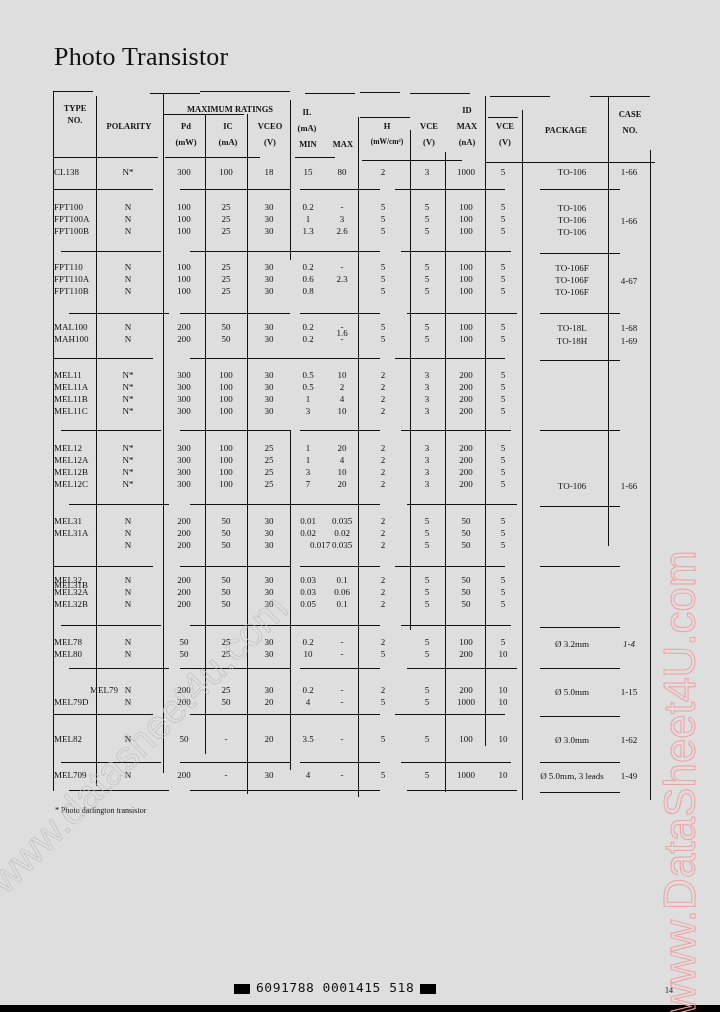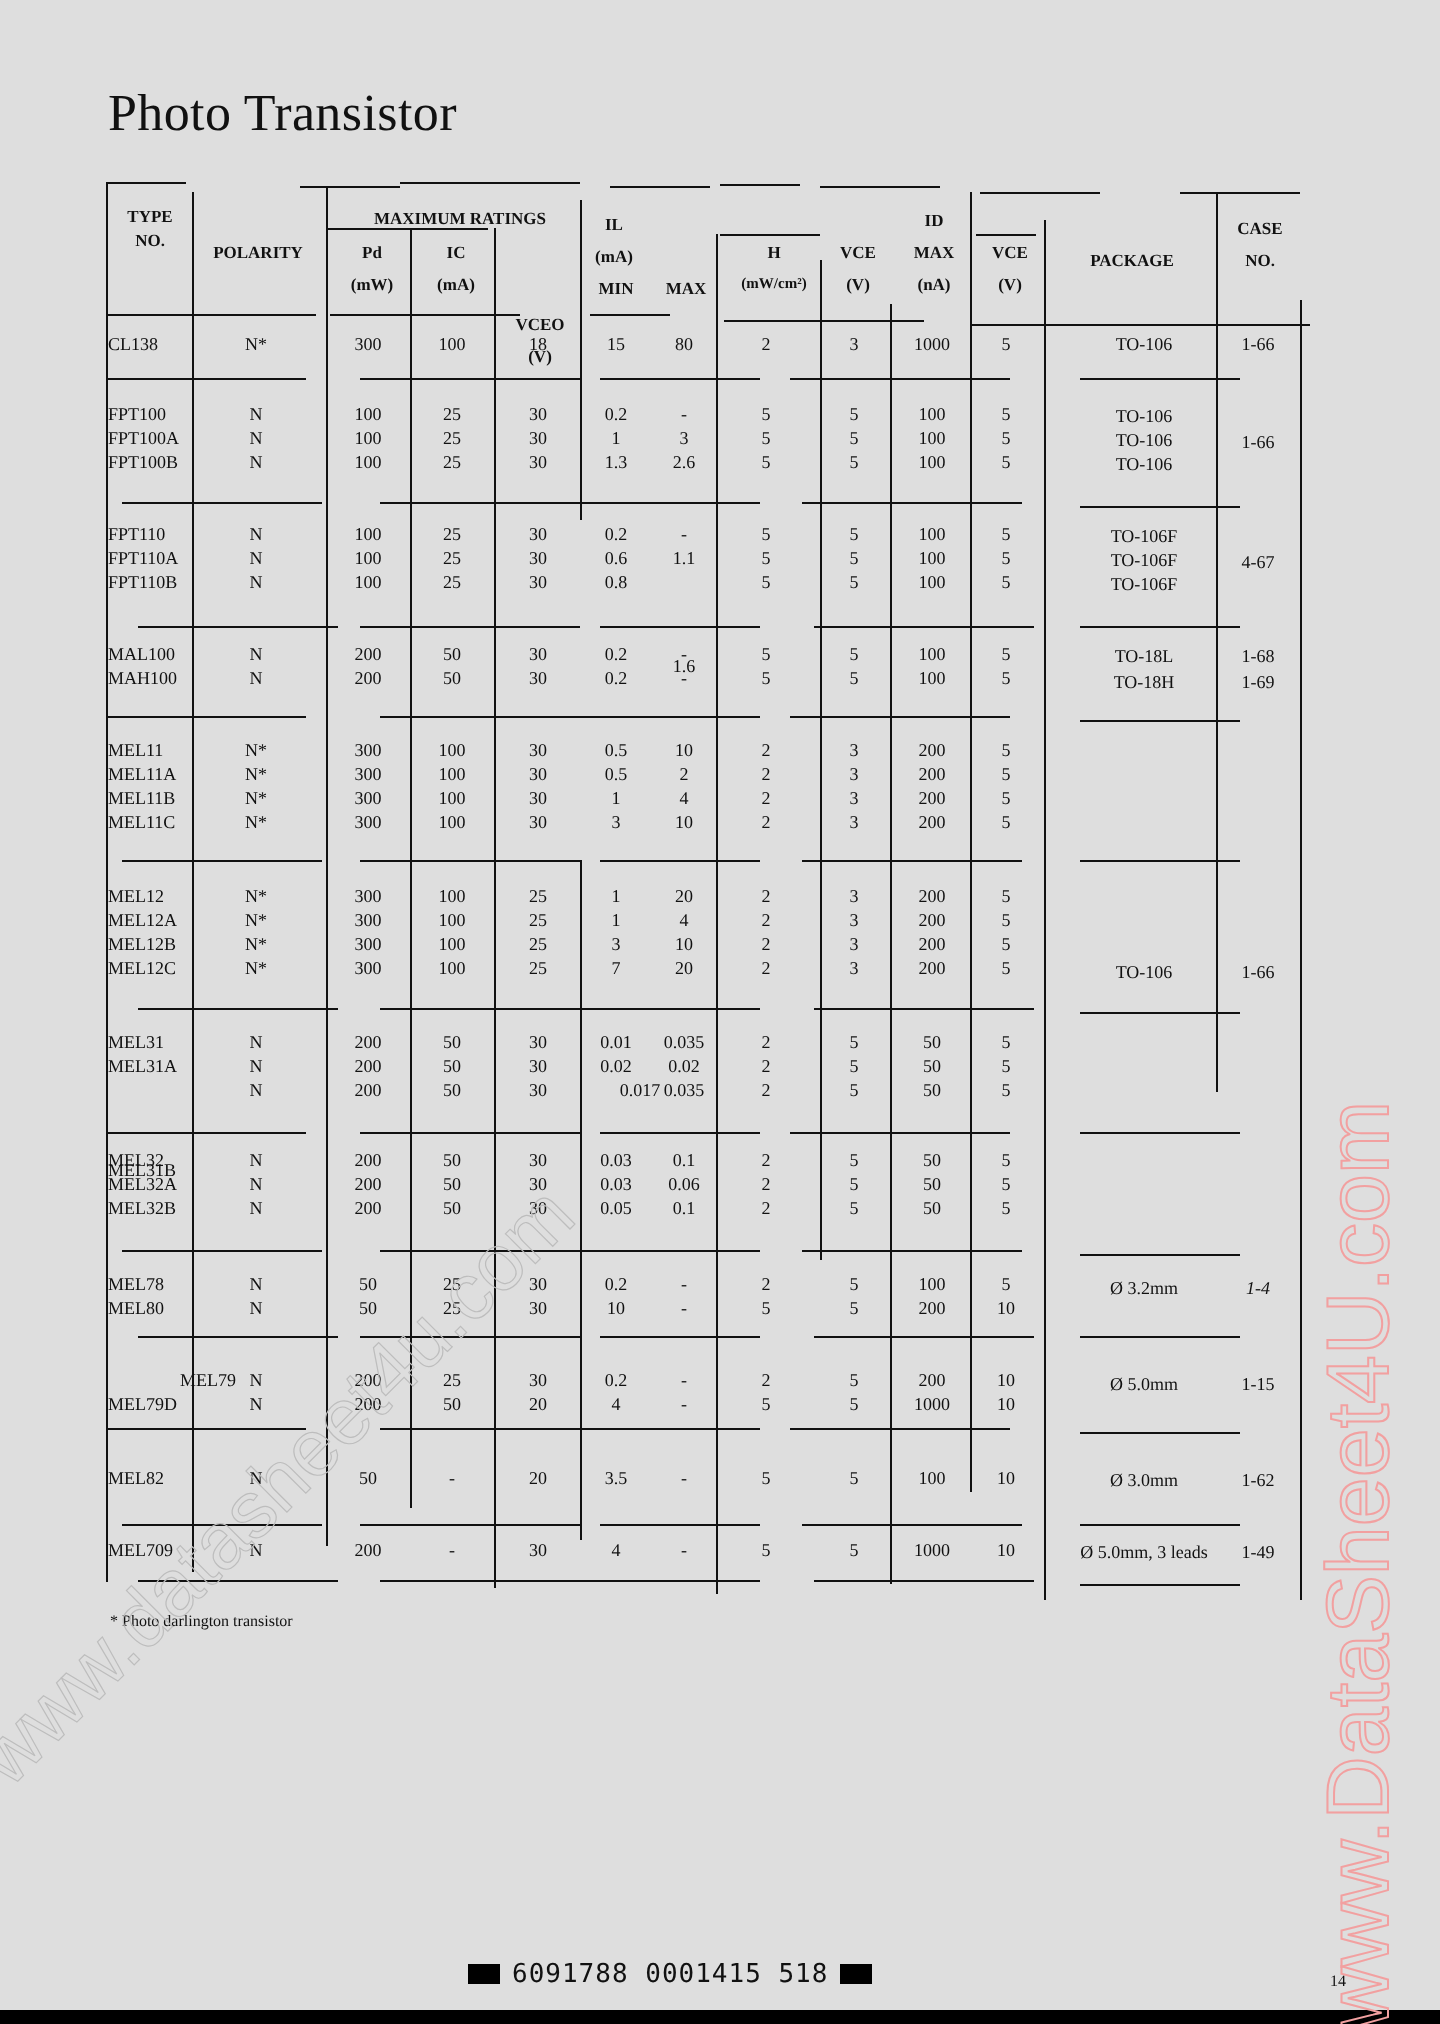--- a/index.html
+++ b/index.html
@@ -37,21 +37,21 @@
   <div class="hdr" style="left:98px;top:120px;width:62px;">POLARITY</div>
   <div class="hdr" style="left:170px;top:103px;width:120px;">MAXIMUM RATINGS</div>
   <div class="hdr" style="left:168px;top:120px;width:36px;">
     <div>Pd</div>
     <div style="margin-top:4px;">(mW)</div>
   </div>
   <div class="hdr" style="left:208px;top:120px;width:40px;">
     <div>IC</div>
     <div style="margin-top:4px;">(mA)</div>
   </div>
-  <div class="hdr" style="left:250px;top:120px;width:40px;margin-top:36px;">
+  <div class="hdr" style="left:250px;top:120px;width:40px;">
     <div>VCEO</div>
     <div style="margin-top:4px;">(V)</div>
   </div>
   <div class="hdr" style="left:292px;top:106px;width:30px;">
     <div>IL</div>
     <div style="margin-top:4px;">(mA)</div>
   </div>
   <div class="hdr" style="left:294px;top:138px;width:28px;">MIN</div>
   <div class="hdr" style="left:328px;top:138px;width:30px;">MAX</div>
   <div class="hdr" style="left:362px;top:120px;width:50px;">
@@ -143,21 +143,21 @@
         <div class="cell c" style="left: 450px; top: 261px; width: 32px;">100</div>
         <div class="cell c" style="left: 488px; top: 261px; width: 30px;">5</div>
       </div>
       <div>
         <div class="cell" style="left: 54px; top: 273px; width: 50px;">FPT110A</div>
         <div class="cell c" style="left: 110px; top: 273px; width: 36px;">N</div>
         <div class="cell c" style="left: 166px; top: 273px; width: 36px;">100</div>
         <div class="cell c" style="left: 208px; top: 273px; width: 36px;">25</div>
         <div class="cell c" style="left: 251px; top: 273px; width: 36px;">30</div>
         <div class="cell c" style="left: 292px; top: 273px; width: 32px;">0.6</div>
-        <div class="cell c" style="left: 326px; top: 273px; width: 32px;">1.1</div>
+        <div class="cell c" style="left: 326px; top: 273px; width: 32px;">2.3</div>
         <div class="cell c" style="left: 366px; top: 273px; width: 34px;">5</div>
         <div class="cell c" style="left: 412px; top: 273px; width: 30px;">5</div>
         <div class="cell c" style="left: 450px; top: 273px; width: 32px;">100</div>
         <div class="cell c" style="left: 488px; top: 273px; width: 30px;">5</div>
       </div>
       <div>
         <div class="cell" style="left: 54px; top: 285px; width: 50px;">FPT110B</div>
         <div class="cell c" style="left: 110px; top: 285px; width: 36px;">N</div>
         <div class="cell c" style="left: 166px; top: 285px; width: 36px;">100</div>
         <div class="cell c" style="left: 208px; top: 285px; width: 36px;">25</div>

